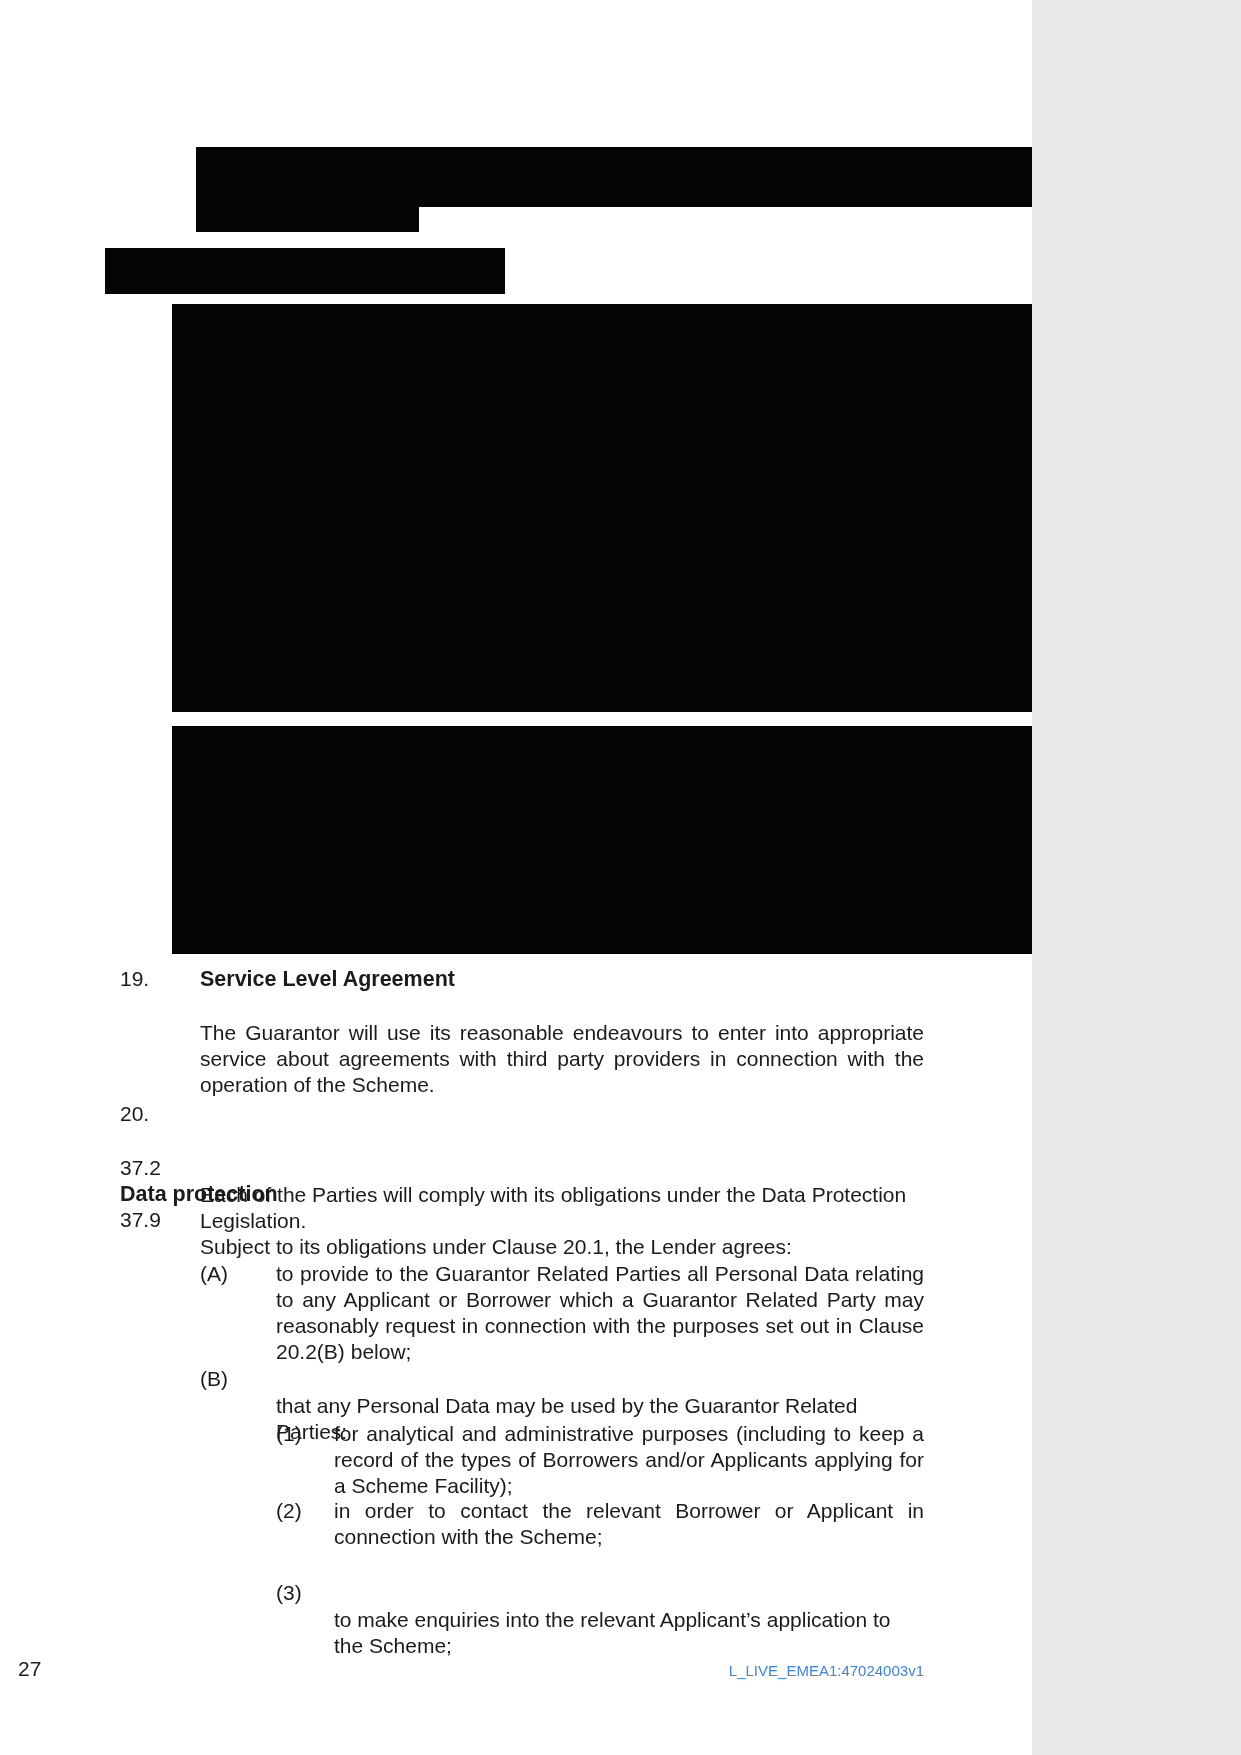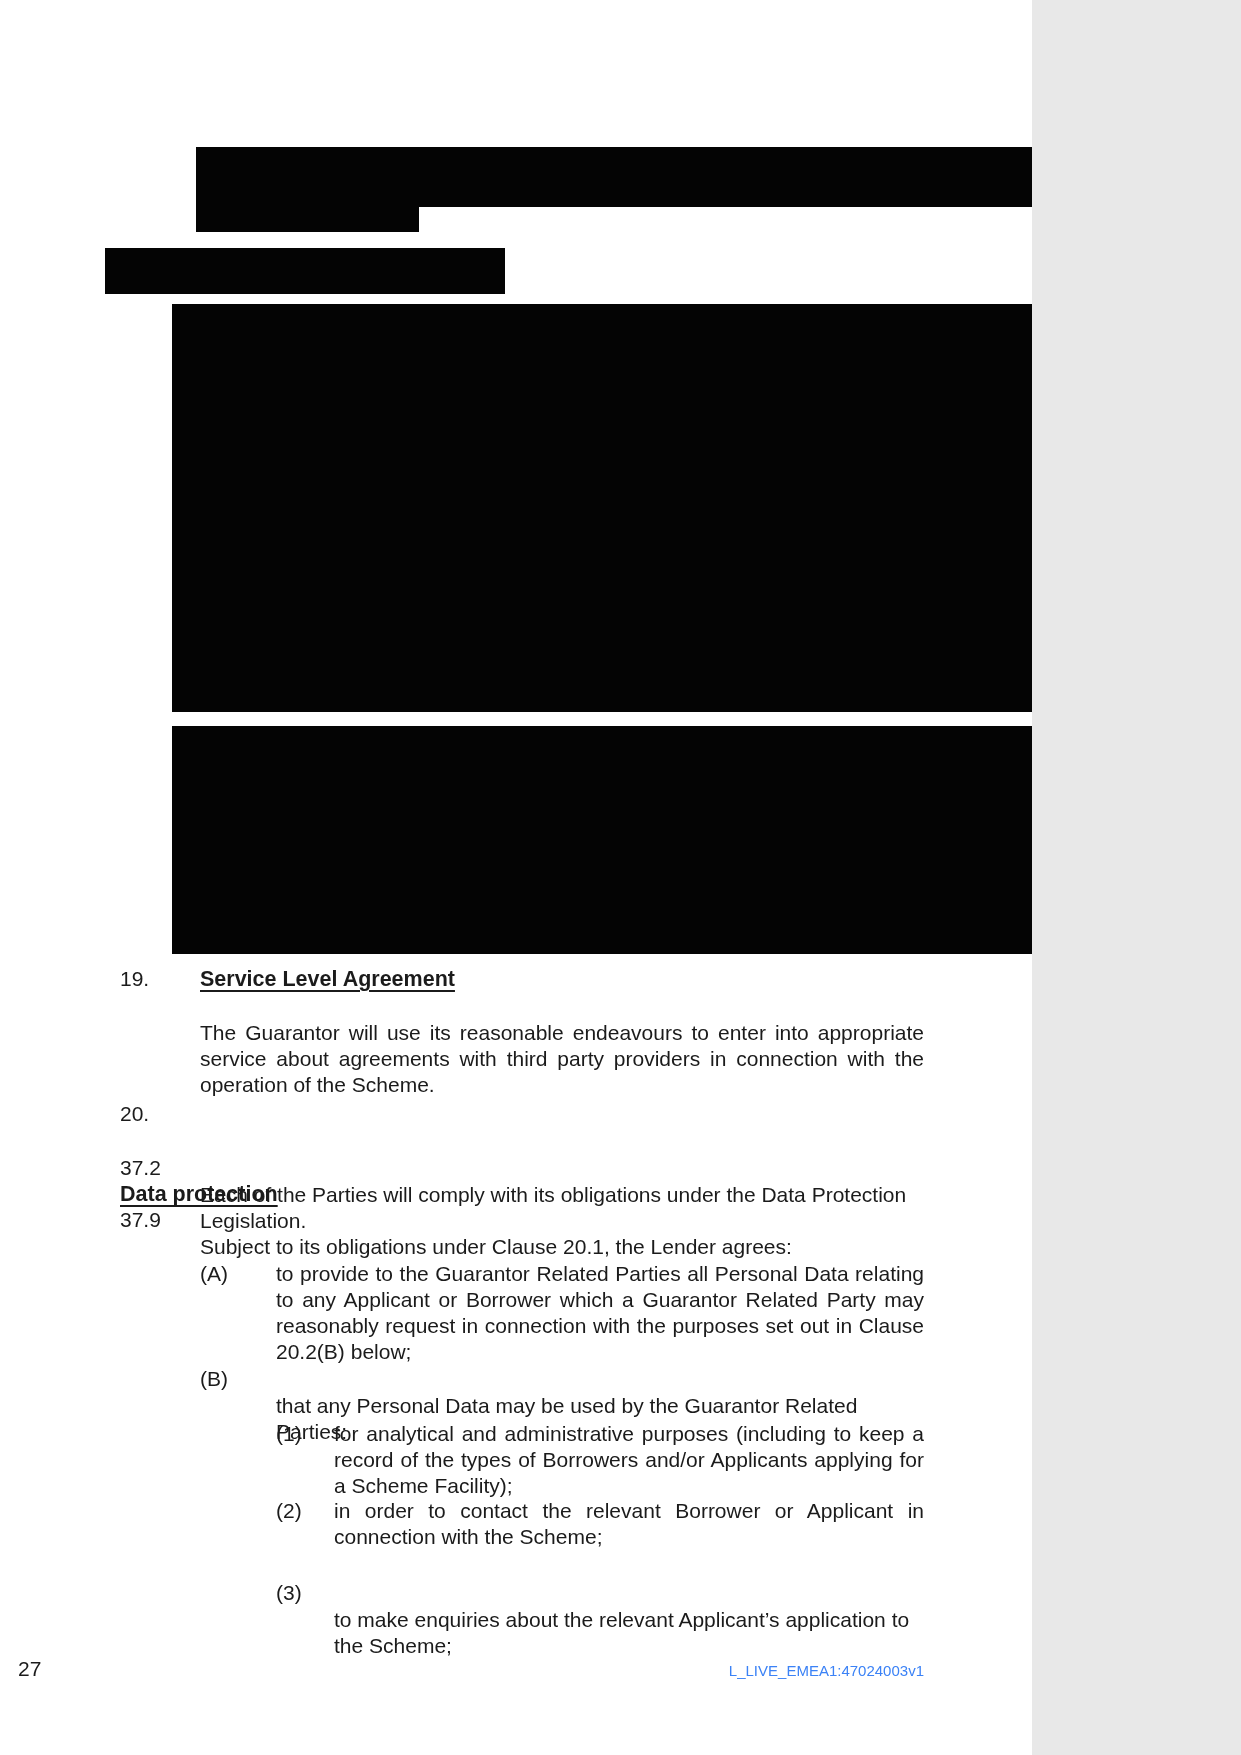--- a/index.html
+++ b/index.html
@@ -26,21 +26,20 @@
     font-size: 21px;
     line-height: 26px;
   }
   .num {
     flex: 0 0 80px;
     font-size: 21px;
   }
   .heading {
     font-weight: bold;
     font-size: 21.5px;
-    text-decoration: underline;
     text-decoration-thickness: 2px;
     text-underline-offset: 4px;
   }
   .para {
     flex: 1 1 auto;
     text-align: justify;
   }
   .para.single { text-align: left; margin-top: 27px; }
   
   .row.sub { left: 200px; }
@@ -117,19 +116,19 @@
     <p class="para">for analytical and administrative purposes (including to keep a record of the types of Borrowers and/or Applicants applying for a Scheme Facility);</p>
   </div>
 
   <div class="row item" style="top:1498px;">
     <span class="num">(2)</span>
     <p class="para">in order to contact the relevant Borrower or Applicant in connection with the Scheme;</p>
   </div>
 
   <div class="row item" style="top:1580px;">
     <span class="num">(3)</span>
-    <p class="para single">to make enquiries about the relevant Applicant’s application to the Scheme;</p>
+    <p class="para single">to make enquiries into the relevant Applicant’s application to the Scheme;</p>
   </div>
 
   <div class="footer-pagenum">27</div>
   <div class="footer-ref">L_LIVE_EMEA1:47024003v1</div>
 
 </div>
 
 </body></html>

